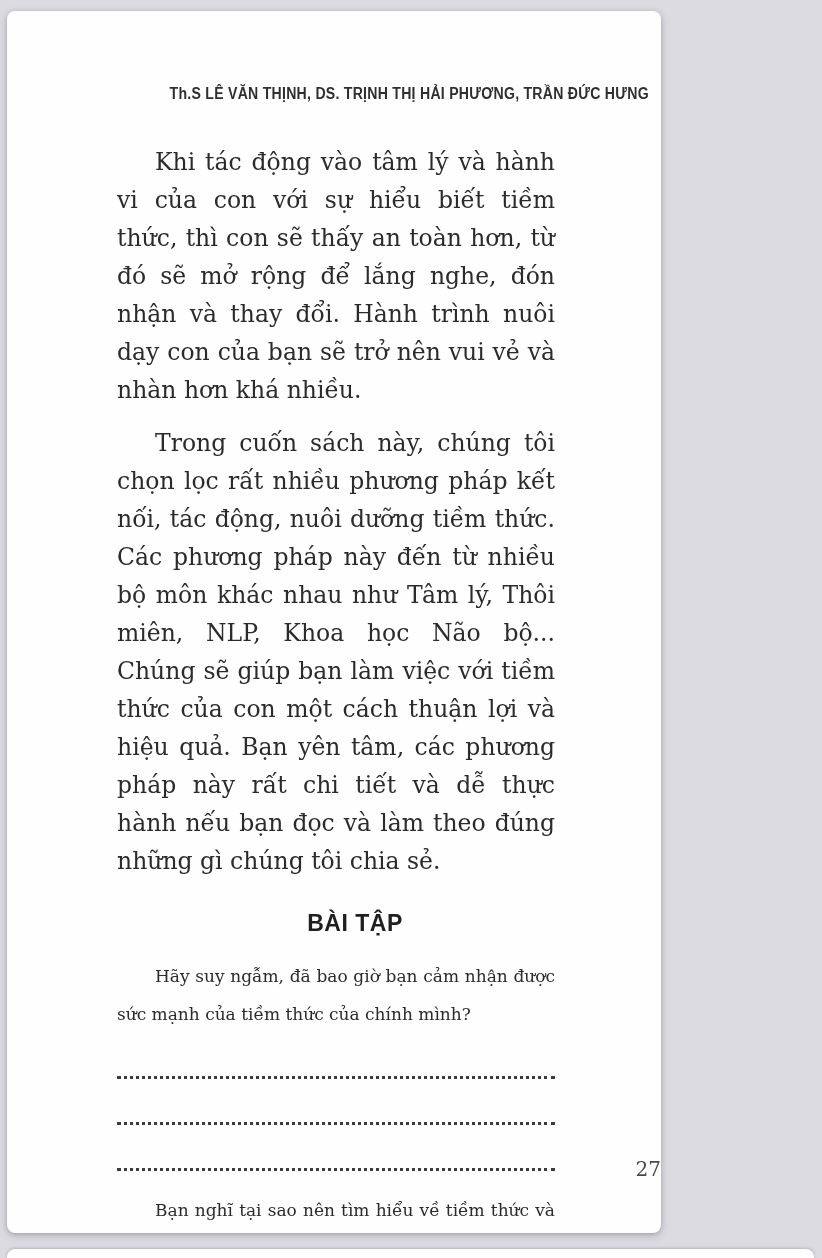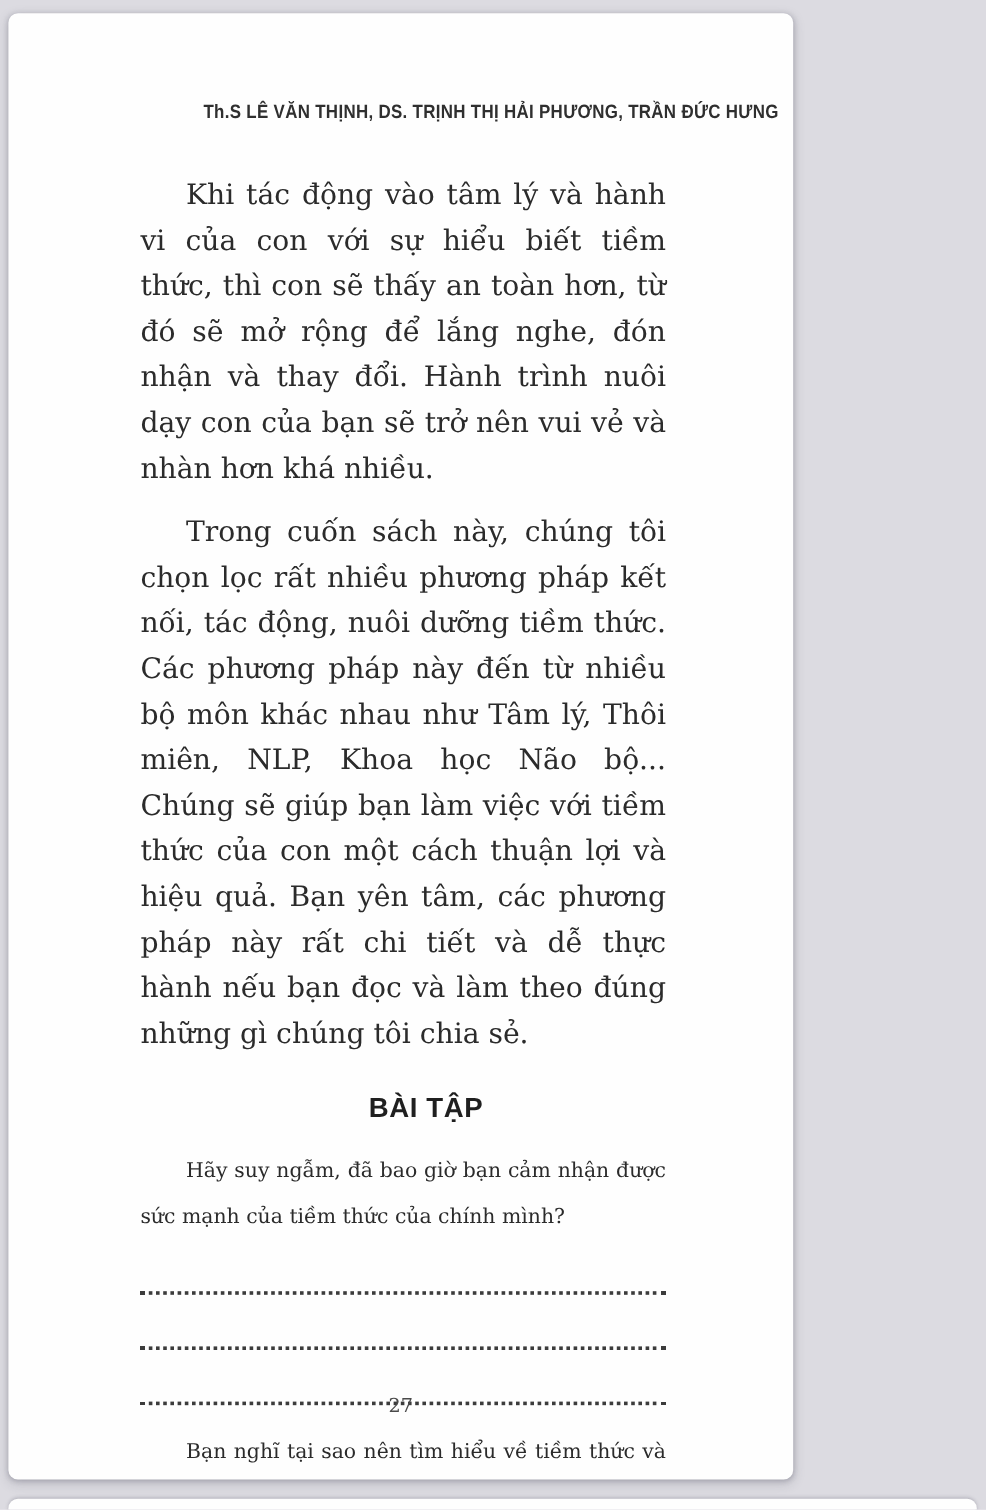--- a/index.html
+++ b/index.html
@@ -94,22 +94,22 @@
   }
   .answer-line {
     height: 43px;
     border-bottom: 3px dotted var(--dotted-line, #3c3c3c);
   }
   .page-number {
     position: absolute;
     left: 0;
     right: 0;
     bottom: 52px;
-    text-align: center;
-    font-size: 16px;
+    text-align: right;
+    font-size: 20px;
     color: var(--page-number, #4a4a4a);
   }
 </style>
 </head>
 <body>
 
 <div class="viewport">
 
   <div class="page">
 

